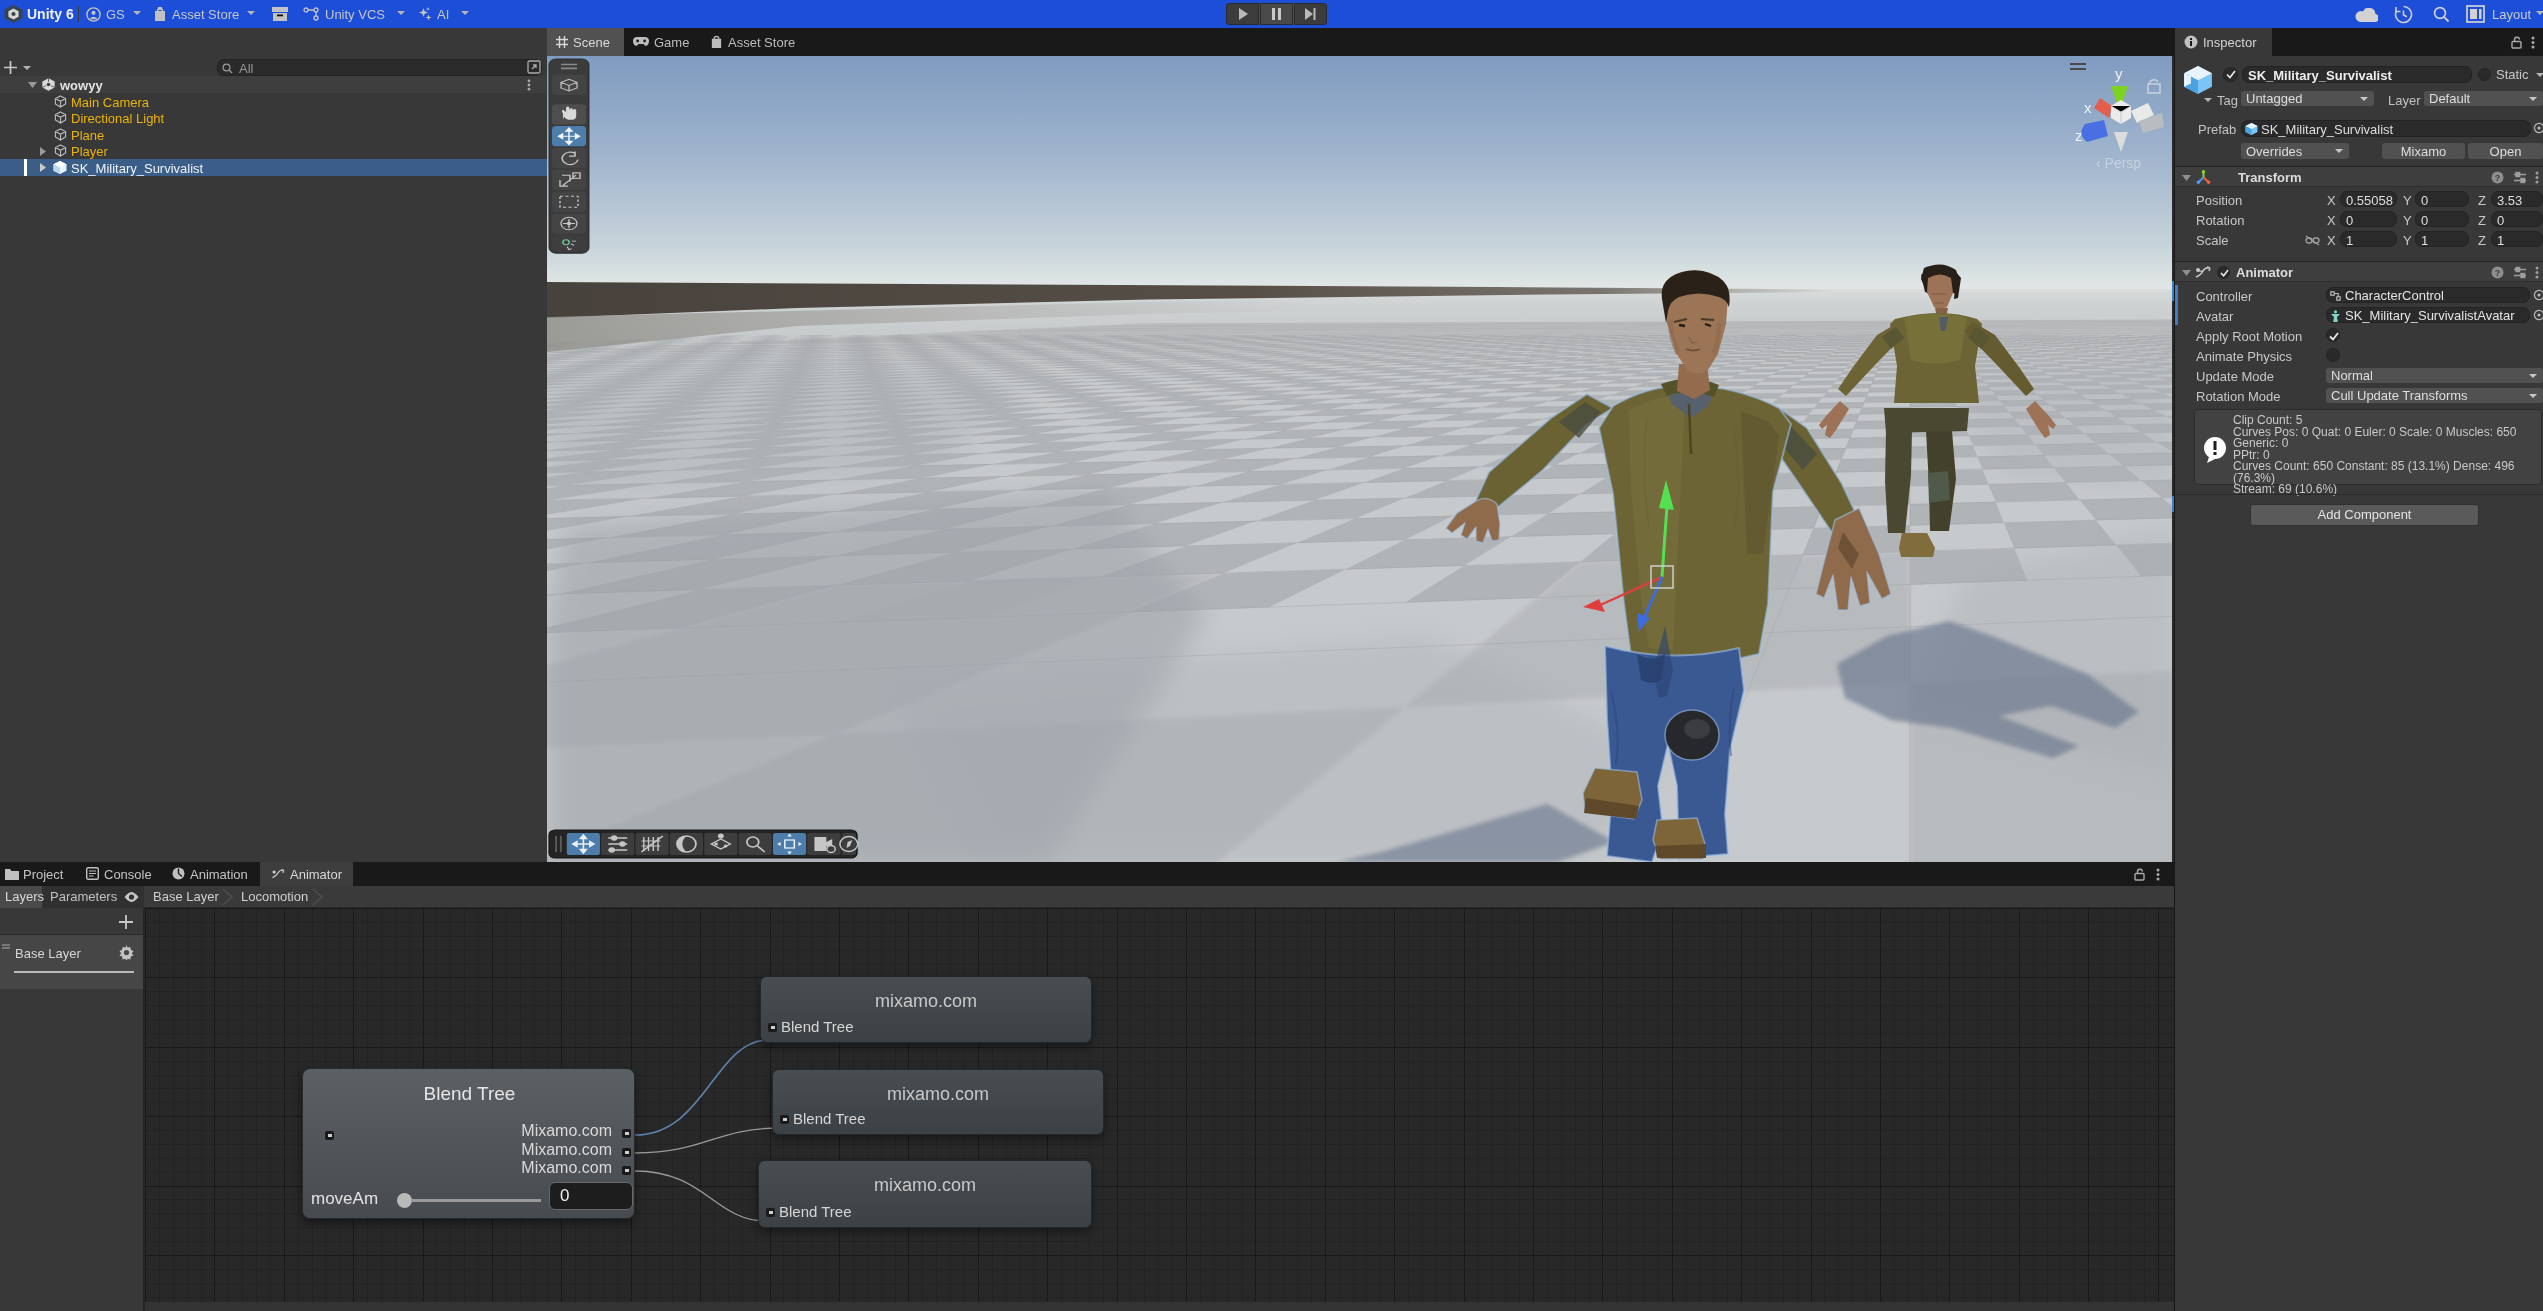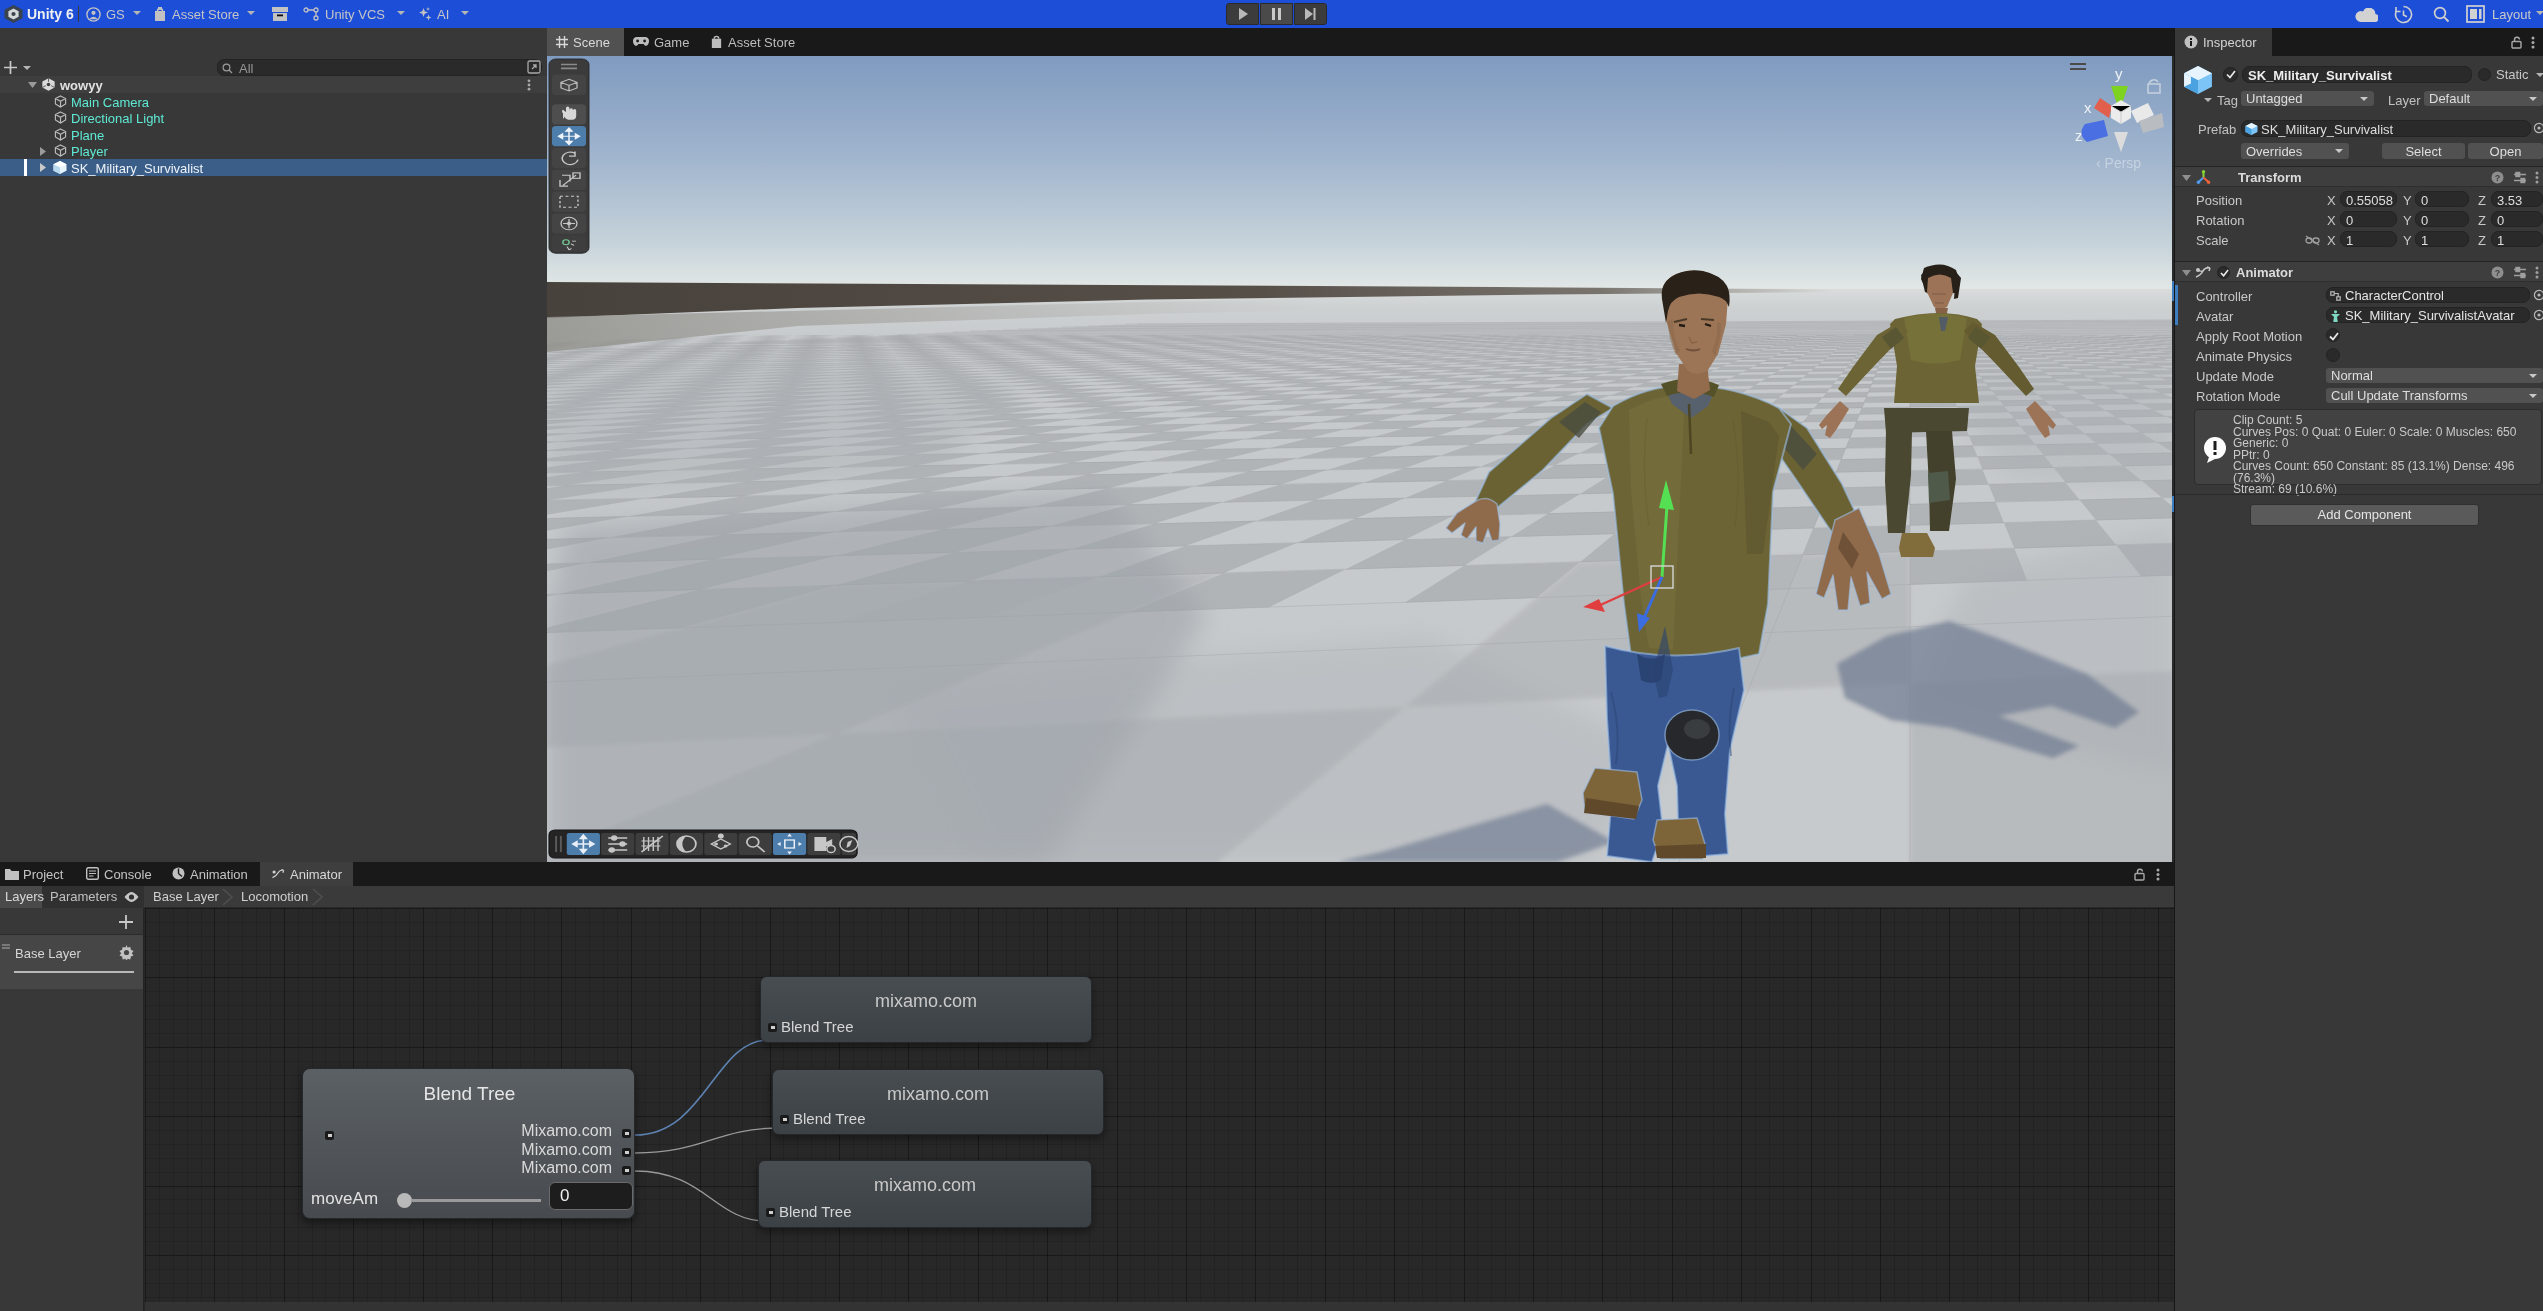--- a/index.html
+++ b/index.html
@@ -501,21 +501,21 @@
         </svg>
     <span style="position:absolute;left:19px;top:1px;color:#dedede">SK_Military_Survivalist</span>
   </div>
   <svg class="abs" style="left:358px;top:66px" width="12" height="12" viewBox="0 0 12 12">
         <circle cx="6" cy="6" r="4.6" fill="none" stroke="#b9b9b9" stroke-width="1.2"></circle>
         <circle cx="6" cy="6" r="1.6" fill="#b9b9b9"></circle>
       </svg>
   <div class="dd abs" style="left:66px;top:87px;width:108px;height:16px">
         <span style="position:absolute;left:5px;top:1px">Overrides</span>
       </div>
-  <div class="abs" style="left:207px;top:87px;width:83px;height:16px;background:#515151;border-radius:3px;text-align:center;color:#dedede"><span style="position:relative;top:1px">Select</span></div>
+  <div class="abs" style="left:207px;top:87px;width:83px;height:16px;background:#515151;border-radius:3px;text-align:center;color:#dedede"><span style="position:relative;top:1px">Mixamo</span></div>
   <div class="abs" style="left:293px;top:87px;width:75px;height:16px;background:#515151;border-radius:3px;text-align:center;color:#dedede"><span style="position:relative;top:1px">Open</span></div>
 </div>
 
 <div class="abs" style="left:0;top:138px;width:368px;height:21px;background:#3e3e3e;border-top:1px solid #242424;border-bottom:1px solid #2f2f2f">
   <svg class="abs" style="left:7px;top:8px" width="9" height="6" viewBox="0 0 9 6">
         <path d="M0 0h9L4.5 6z" fill="#8e8e8e"></path>
       </svg>
   <svg class="abs" style="left:21px;top:3px" width="15" height="15" viewBox="0 0 15 15">
         <path d="M7.5 7.5L7.5 1" stroke="#88d437" stroke-width="2"></path>
         <path d="M7.5 7.5L2 12.5" stroke="#4f9bf0" stroke-width="2"></path>
@@ -812,14 +812,14 @@
 .msub{position:absolute;left:20px;bottom:7px;font-size:15px;color:#d6d6d6}
 .mport{position:absolute;left:7px;bottom:10px;width:9px;height:9px;background:#1a1a1a;border-radius:2px}
 .mport:after{content:"";position:absolute;left:2.5px;top:3px;width:4px;height:3px;background:#cfcfcf}
 </style>
 
 </div>
 
 <div class="abs" style="left:2174px;top:28px;width:1px;height:1283px;background:#161616"></div>
 <style>
 .hrow{position:absolute;left:0;width:547px;height:16.5px}
-.hlab{position:absolute;top:1.5px;color:#5eead4}
+.hlab{position:absolute;top:1.5px;color:#eab308}
 </style>
 
 </body></html>

